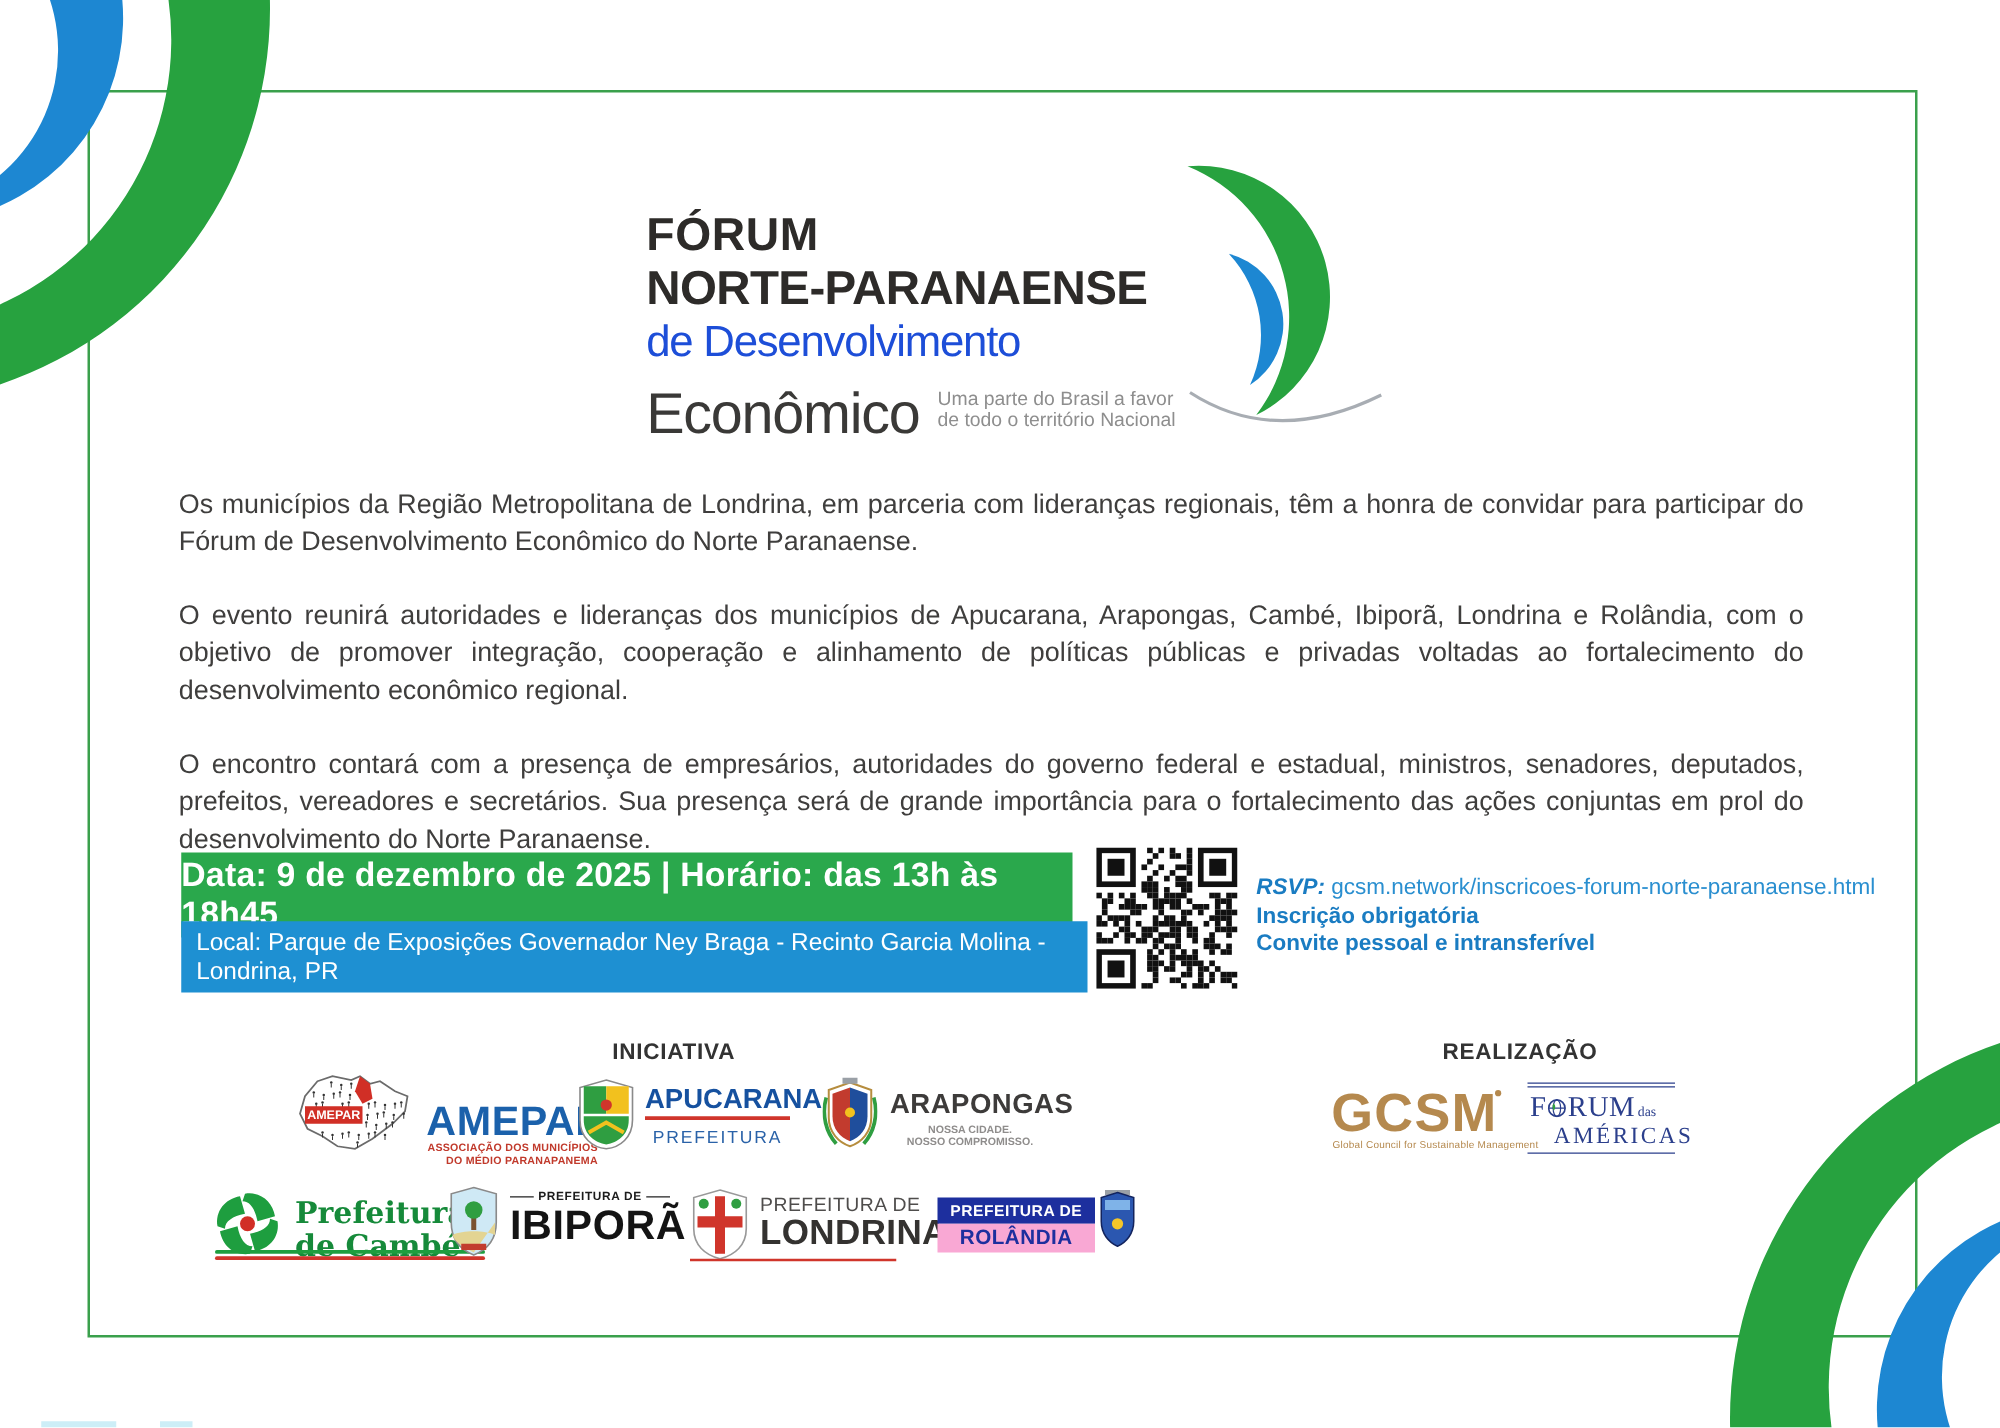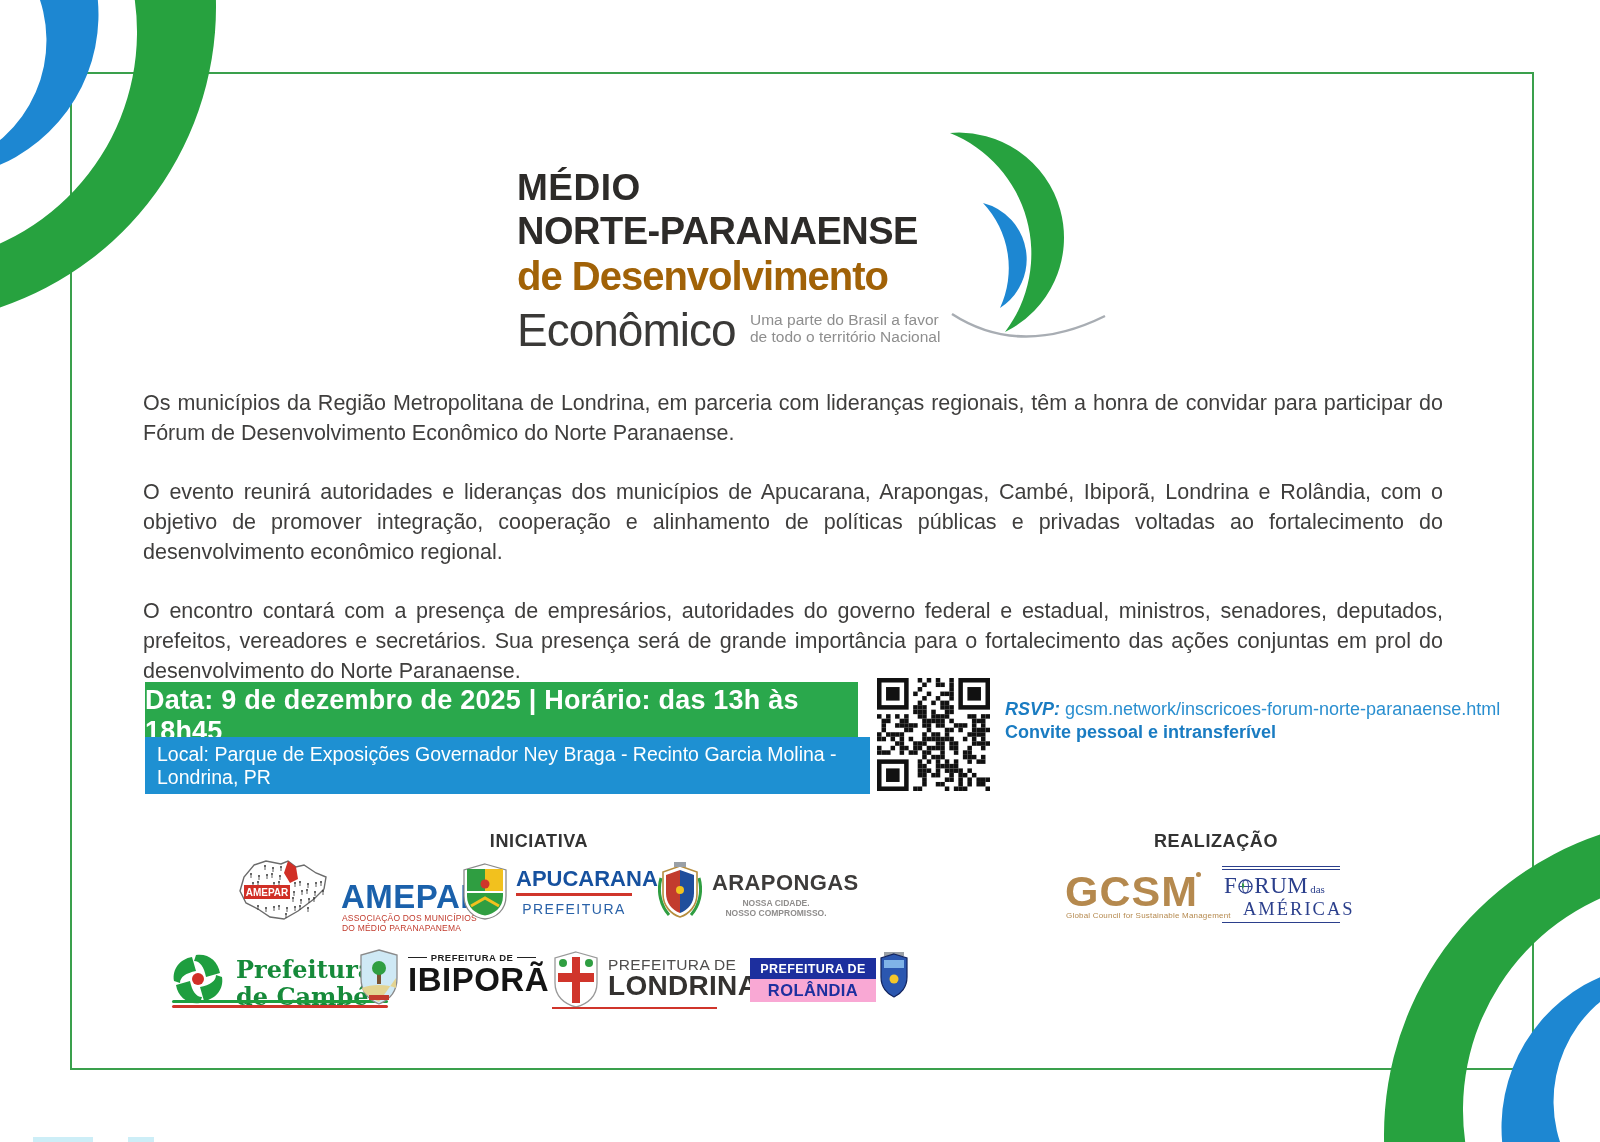--- a/index.html
+++ b/index.html
@@ -16,21 +16,21 @@
   }
 
   
   .corner-tl{left:0;top:0;width:260px;height:345px;}
   .corner-br{right:0;bottom:0;width:260px;height:345px;transform:rotate(180deg);}
 
   
   .logo-mark{left:900px;top:100px;width:220px;height:260px;}
   .title-l1{left:517px;top:167px;font-size:37px;font-weight:700;color:#2d2b29;letter-spacing:.5px;}
   .title-l2{left:517px;top:210px;font-size:38px;font-weight:700;color:#2d2b29;letter-spacing:-.5px;}
-  .title-l3{left:517px;top:254px;font-size:40px;font-weight:700;color:#a16207;letter-spacing:-1px;}
+  .title-l3{left:517px;top:254px;font-size:35px;font-weight:400;color:#1d4ed8;letter-spacing:-1px;}
   .title-l4{left:517px;top:303px;font-size:46px;font-weight:400;color:#3a3937;letter-spacing:-1px;}
   .tagline{left:750px;top:311px;font-size:15.5px;line-height:17px;color:#8e8e8e;}
 
   
   .copy{left:143px;top:388px;width:1300px;color:#3f3e3d;}
   .copy p{margin:0 0 29px 0;font-size:21.5px;line-height:30px;text-align:justify;}
 
   
   .banner-date{
     left:145px;top:682px;width:713px;height:68px;background:#2aa84c;
@@ -54,21 +54,21 @@
   .sec-head{font-size:18px;font-weight:600;color:#333;letter-spacing:.6px;width:240px;text-align:center;top:831px;}
   .sec-iniciativa{left:419px;}
   .sec-realizacao{left:1096px;}
 
   
   .lg-txt{line-height:1;}
 
   
   .amepar-map{left:236px;top:858px;width:95px;height:64px;}
   .amepar-name{left:341px;top:880px;font-size:33px;font-weight:800;color:#1b61ab;letter-spacing:.5px;}
-  .amepar-sub{left:342px;top:913px;font-size:8.5px;line-height:10px;font-weight:400;color:#c13a2c;letter-spacing:.2px;}
+  .amepar-sub{left:342px;top:913px;font-size:8.5px;line-height:10px;font-weight:700;color:#c13a2c;letter-spacing:.2px;text-align:right;}
 
   
   .apu-shield{left:462px;top:862px;width:46px;height:58px;}
   .apu-name{left:516px;top:868px;width:116px;text-align:left;font-size:22px;font-weight:800;color:#16519f;}
   .apu-rule{left:516px;top:893px;width:116px;height:3px;background:#d0352b;}
   .apu-sub{left:516px;top:901px;width:116px;text-align:center;font-size:14px;color:#2a62a8;letter-spacing:1.5px;}
 
   
   .ara-shield{left:658px;top:862px;width:44px;height:58px;}
   .ara-name{left:712px;top:872px;width:128px;text-align:center;font-size:22px;font-weight:800;color:#3d3b3a;letter-spacing:.4px;}
@@ -131,21 +131,21 @@
   <path fill="#27a23f" d="M 214.8 -20.6 A 317 317 0 0 1 -3 308.5 L -35 256 A 232 232 0 0 0 133.5 -8.3 Z"></path>
   <path fill="#1d87d2" d="M 96.9 -8.3 A 164 164 0 0 1 -9.4 168.6 L -43.3 164.1 A 130 130 0 0 0 34.3 -14.4 Z"></path>
 </svg>
 
 <svg class="abs logo-mark" viewBox="900 100 220 260" aria-hidden="true">
   <path fill="#27a23f" d="M 950 133 A 105 105 0 0 1 1005 332 A 130 130 0 0 0 950 133 Z"></path>
   <path fill="#1d87d2" d="M 983 203 A 58 58 0 0 1 1000 308 A 95 95 0 0 0 983 203 Z"></path>
   <path fill="none" stroke="#a8adb3" stroke-width="2.5" d="M 952 314 Q 1020 358 1105 316"></path>
 </svg>
 
-<div class="abs title-l1">MÉDIO</div>
+<div class="abs title-l1">FÓRUM</div>
 <div class="abs title-l2">NORTE-PARANAENSE</div>
 <div class="abs title-l3">de Desenvolvimento</div>
 <div class="abs title-l4">Econômico</div>
 <div class="abs tagline">
   <div>Uma parte do Brasil a favor</div>
   <div>de todo o território Nacional</div>
 </div>
 
 <div class="abs copy">
   <p>Os municípios da Região Metropolitana de Londrina, em parceria com lideranças regionais, têm a honra de convidar para participar do Fórum de Desenvolvimento Econômico do Norte Paranaense.</p>
@@ -387,20 +387,21 @@
     <rect x="0" y="81.35999999999999" width="31.639999999999997" height="31.639999999999997" fill="#111111"></rect>
     <rect x="4.52" y="85.88" width="22.599999999999998" height="22.599999999999998" fill="#ffffff"></rect>
     <rect x="9.04" y="90.39999999999999" width="13.559999999999999" height="13.559999999999999" fill="#111111"></rect>
   </svg>
 
 <div class="abs rsvp">
   <div>
     <span class="lbl">RSVP:</span>
     <a href="#">gcsm.network/inscricoes-forum-norte-paranaense.html</a>
   </div>
+  <div class="b">Inscrição obrigatória</div>
   <div class="b">Convite pessoal e intransferível</div>
 </div>
 
 <div class="abs sec-head sec-iniciativa">INICIATIVA</div>
 <div class="abs sec-head sec-realizacao">REALIZAÇÃO</div>
 
 <svg id="amepar-map" class="abs amepar-map" viewBox="0 0 95 64" aria-hidden="true">
   <path fill="#ffffff" stroke="#6b6b6b" stroke-width="1.4" d="M 18,7 L 30,3 L 45,6 L 52,3 L 60,9 L 68,7 L 80,15 L 90,19 L 88,31 L 78,41 L 62,53 L 48,61 L 34,59 L 22,51 L 10,45 L 4,33 L 8,19 Z"></path>
   <path fill="#d12f26" d="M 52,3 L 60,9 L 62,21 L 54,25 L 48,15 Z"></path>
   <g id="amepar-dots">

